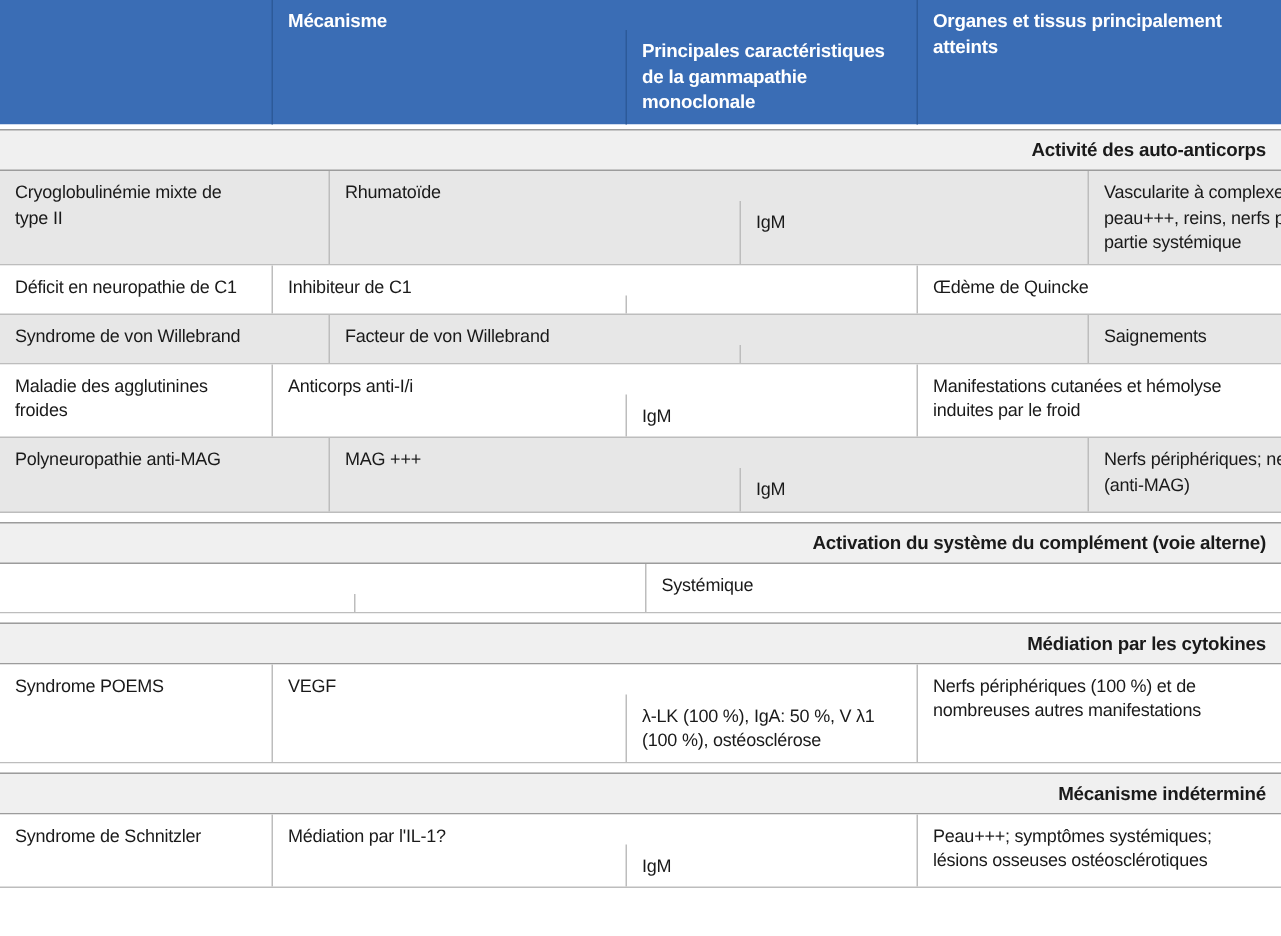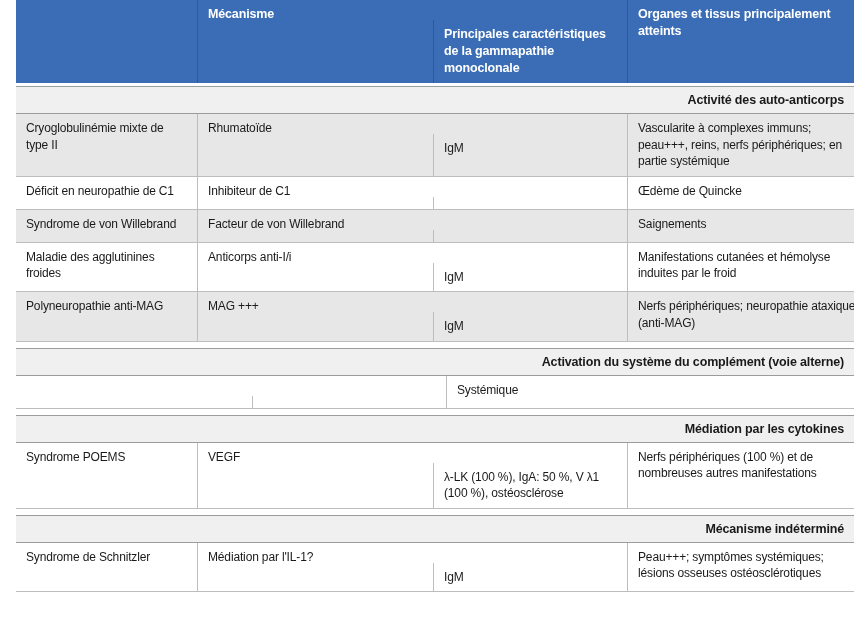--- a/index.html
+++ b/index.html
@@ -12,21 +12,21 @@
     --section-line:#9c9c9c;
     --text:#1a1a1a;
   }
   *{box-sizing:border-box;margin:0;padding:0;}
   html,body{background:#fff;}
   body{
     width:854px;height:624px;overflow:hidden;
     font-family:"Liberation Sans","DejaVu Sans",sans-serif;
     color:var(--text);
   }
-  .table{width:854px;padding-left:16px;}
+  .table{width:854px;}
   
   .thead{display:flex;background:var(--header-bg);min-height:45px;}
   .th{
     color:var(--header-text);font-weight:700;font-size:12.5px;line-height:17px;
     letter-spacing:-0.15px;padding:6px 10px 6px 10px;
   }
   .th + .th{border-left:1px solid var(--header-sep);}
   .c1{width:181px;flex:0 0 181px;}
   .c2{width:236px;flex:0 0 236px;}
   .c3{width:194px;flex:0 0 194px;margin-top:20px;}
@@ -38,21 +38,21 @@
   .band{
     background:var(--band);
     border-top:1px solid var(--section-line);
     border-bottom:1px solid var(--section-line);
     font-weight:700;font-size:12.5px;line-height:16px;letter-spacing:-0.15px;
     padding:5px 10px 5px 10px;
     text-align:right;
   }
   
   .row{display:flex;border-bottom:1px solid var(--grid);background:#fff;min-height:27px;}
-  .row.shaded{background:var(--shaded);}
+  .row.shaded{background:var(--shaded);gap:38px;}
   .cell{
     font-size:12px;line-height:16.5px;letter-spacing:-0.15px;
     padding:6px 10px 6px 10px;
   }
   .cell + .cell{border-left:1px solid var(--grid);}
   .cell.mech, .cell.disease{font-weight:400;}
 </style>
 </head>
 <body>
 

